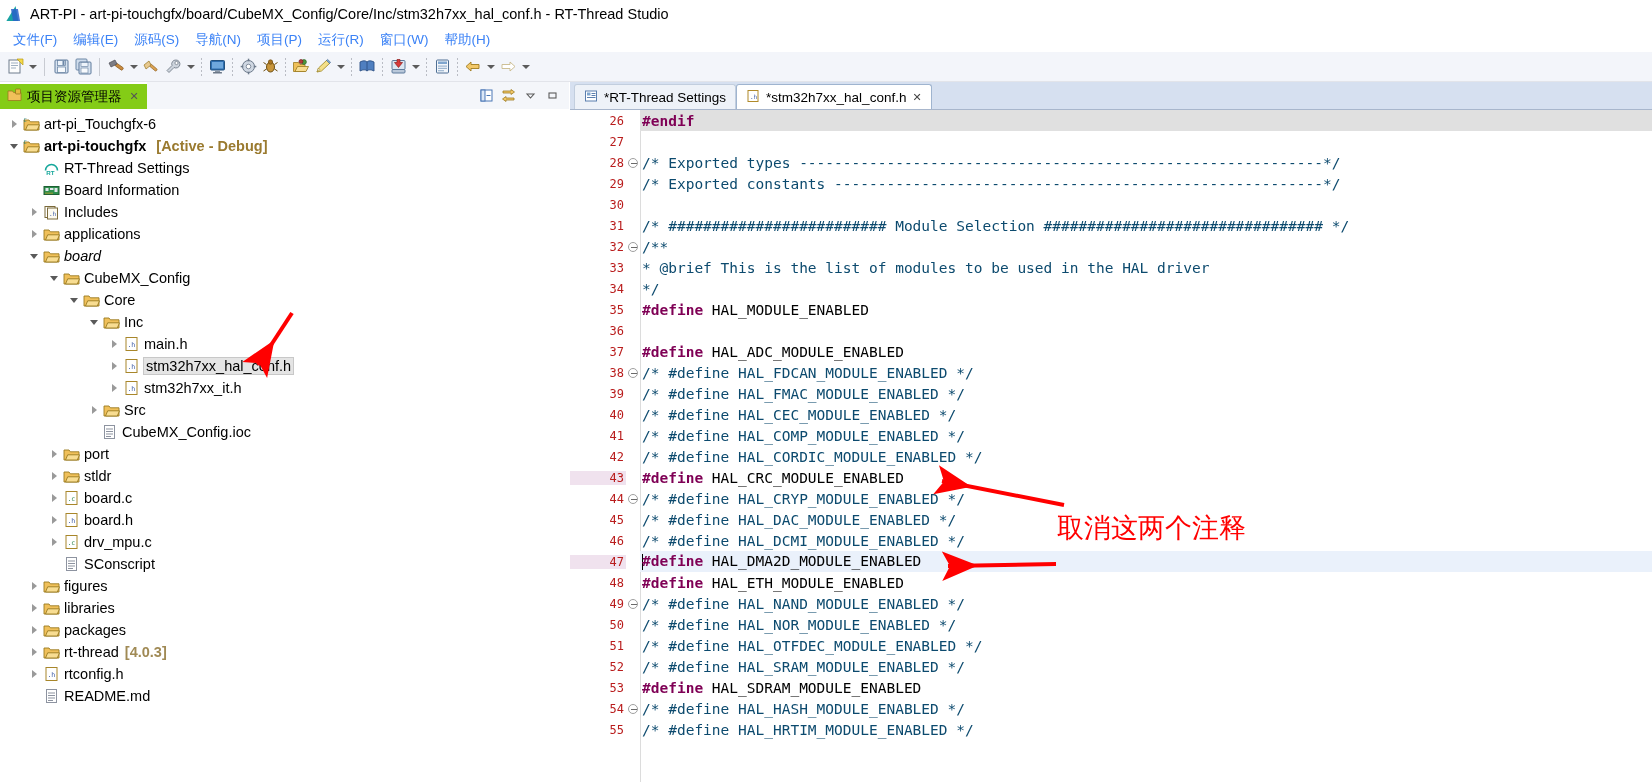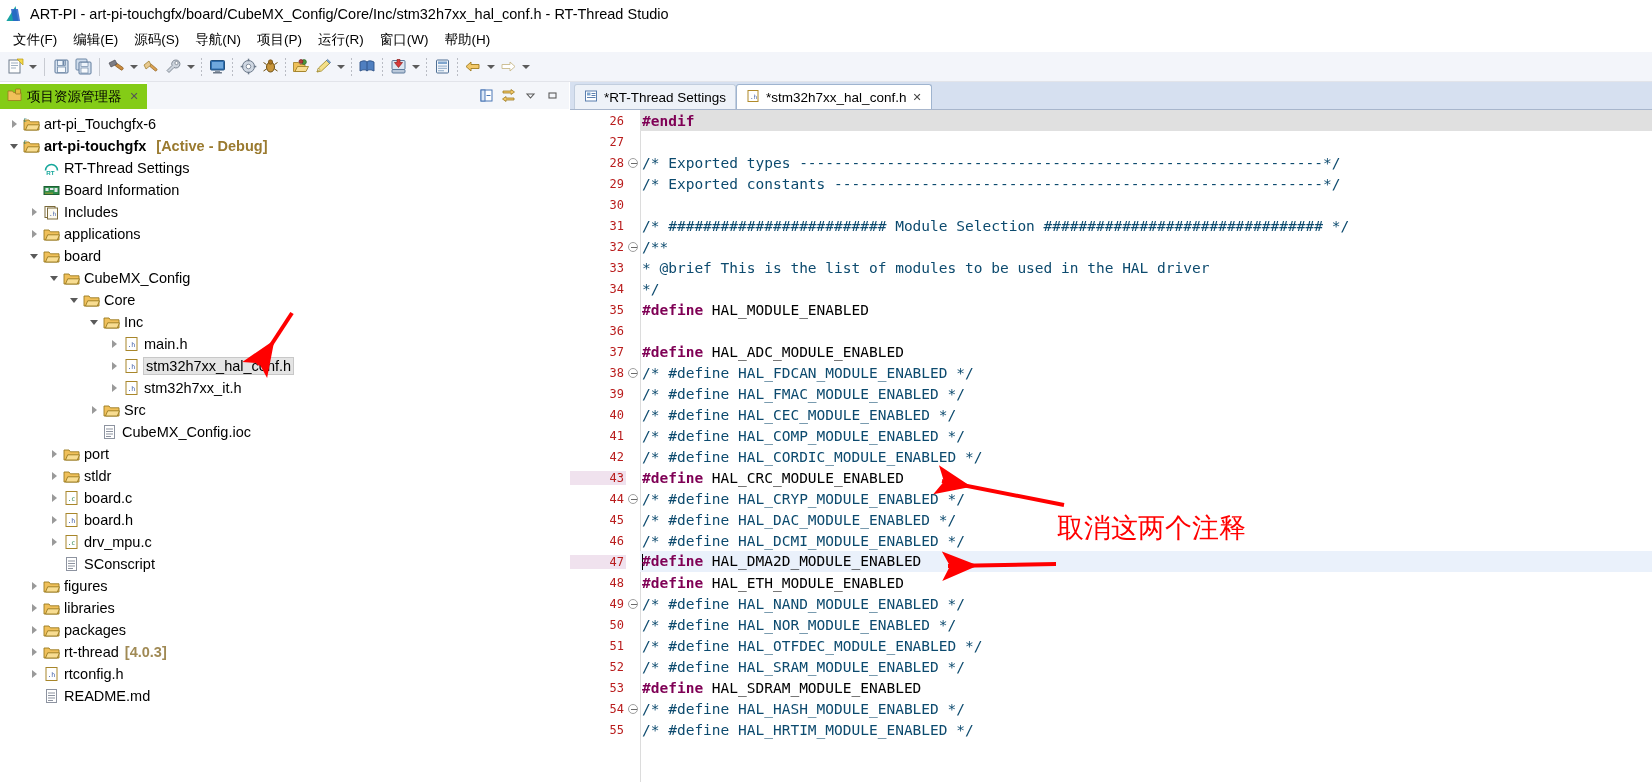--- a/index.html
+++ b/index.html
@@ -56,21 +56,21 @@
   
   .menubar {
     height: 24px;
     display: flex;
     align-items: center;
     padding-left: 6px;
     background: #ffffff;
   }
   .menu-item {
     font-size: 13.5px;
-    color: #000000;
+    color: #3b82f6;
     padding: 2px 9px 2px 7px;
     white-space: nowrap;
     cursor: default;
   }
 
   
   .toolbar {
     height: 30px;
     display: flex;
     align-items: center;
@@ -666,21 +666,21 @@
           <div class="trow" style="padding-left: 26px;">
             <span class="twist collapsed"></span>
             <span class="ticon">
               <svg width="17" height="17" viewBox="0 0 17 17">
                 <path d="M1 14V4h5l1.4 1.8H16V14z" fill="#f0c05a" stroke="#9a7a20" stroke-width="0.9"></path>
                 <path d="M2.5 14l2.2-5.2H16.5L14.3 14z" fill="#f8dd92" stroke="#9a7a20" stroke-width="0.9"></path>
               </svg>
             </span>
             <span class="tlabel">applications</span>
           </div>
-          <div class="trow" style="padding-left: 26px;">
+          <div class="trow" style="padding-left: 26px; font-style: italic;">
             <span class="twist expanded"></span>
             <span class="ticon">
               <svg width="17" height="17" viewBox="0 0 17 17">
                 <path d="M1 14V4h5l1.4 1.8H16V14z" fill="#f0c05a" stroke="#9a7a20" stroke-width="0.9"></path>
                 <path d="M2.5 14l2.2-5.2H16.5L14.3 14z" fill="#f8dd92" stroke="#9a7a20" stroke-width="0.9"></path>
               </svg>
             </span>
             <span class="tlabel">board</span>
           </div>
           <div class="trow" style="padding-left: 46px;">

